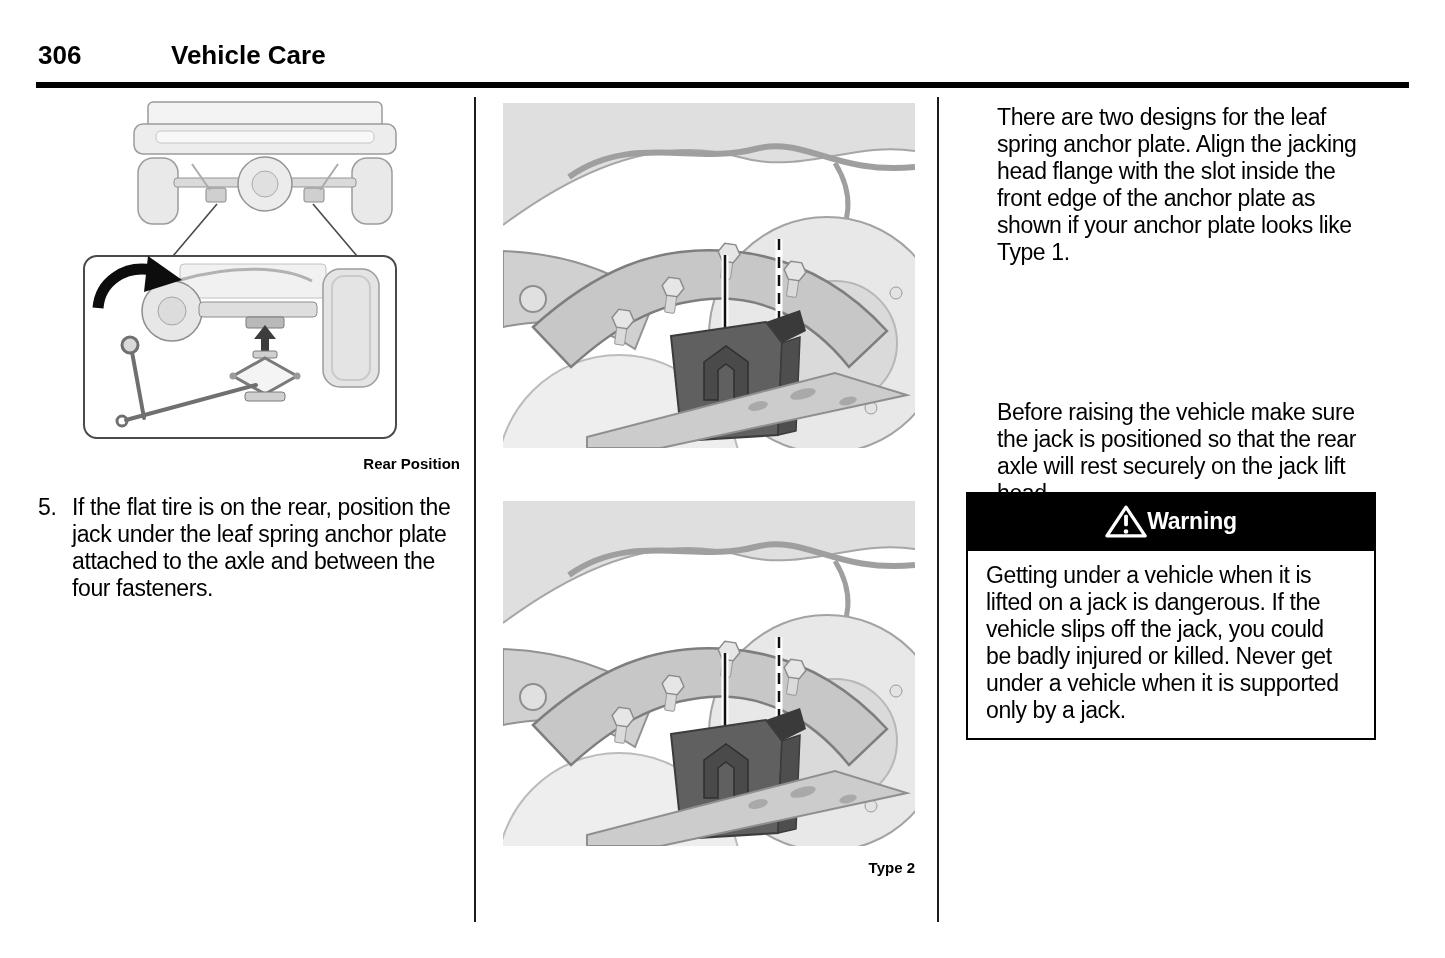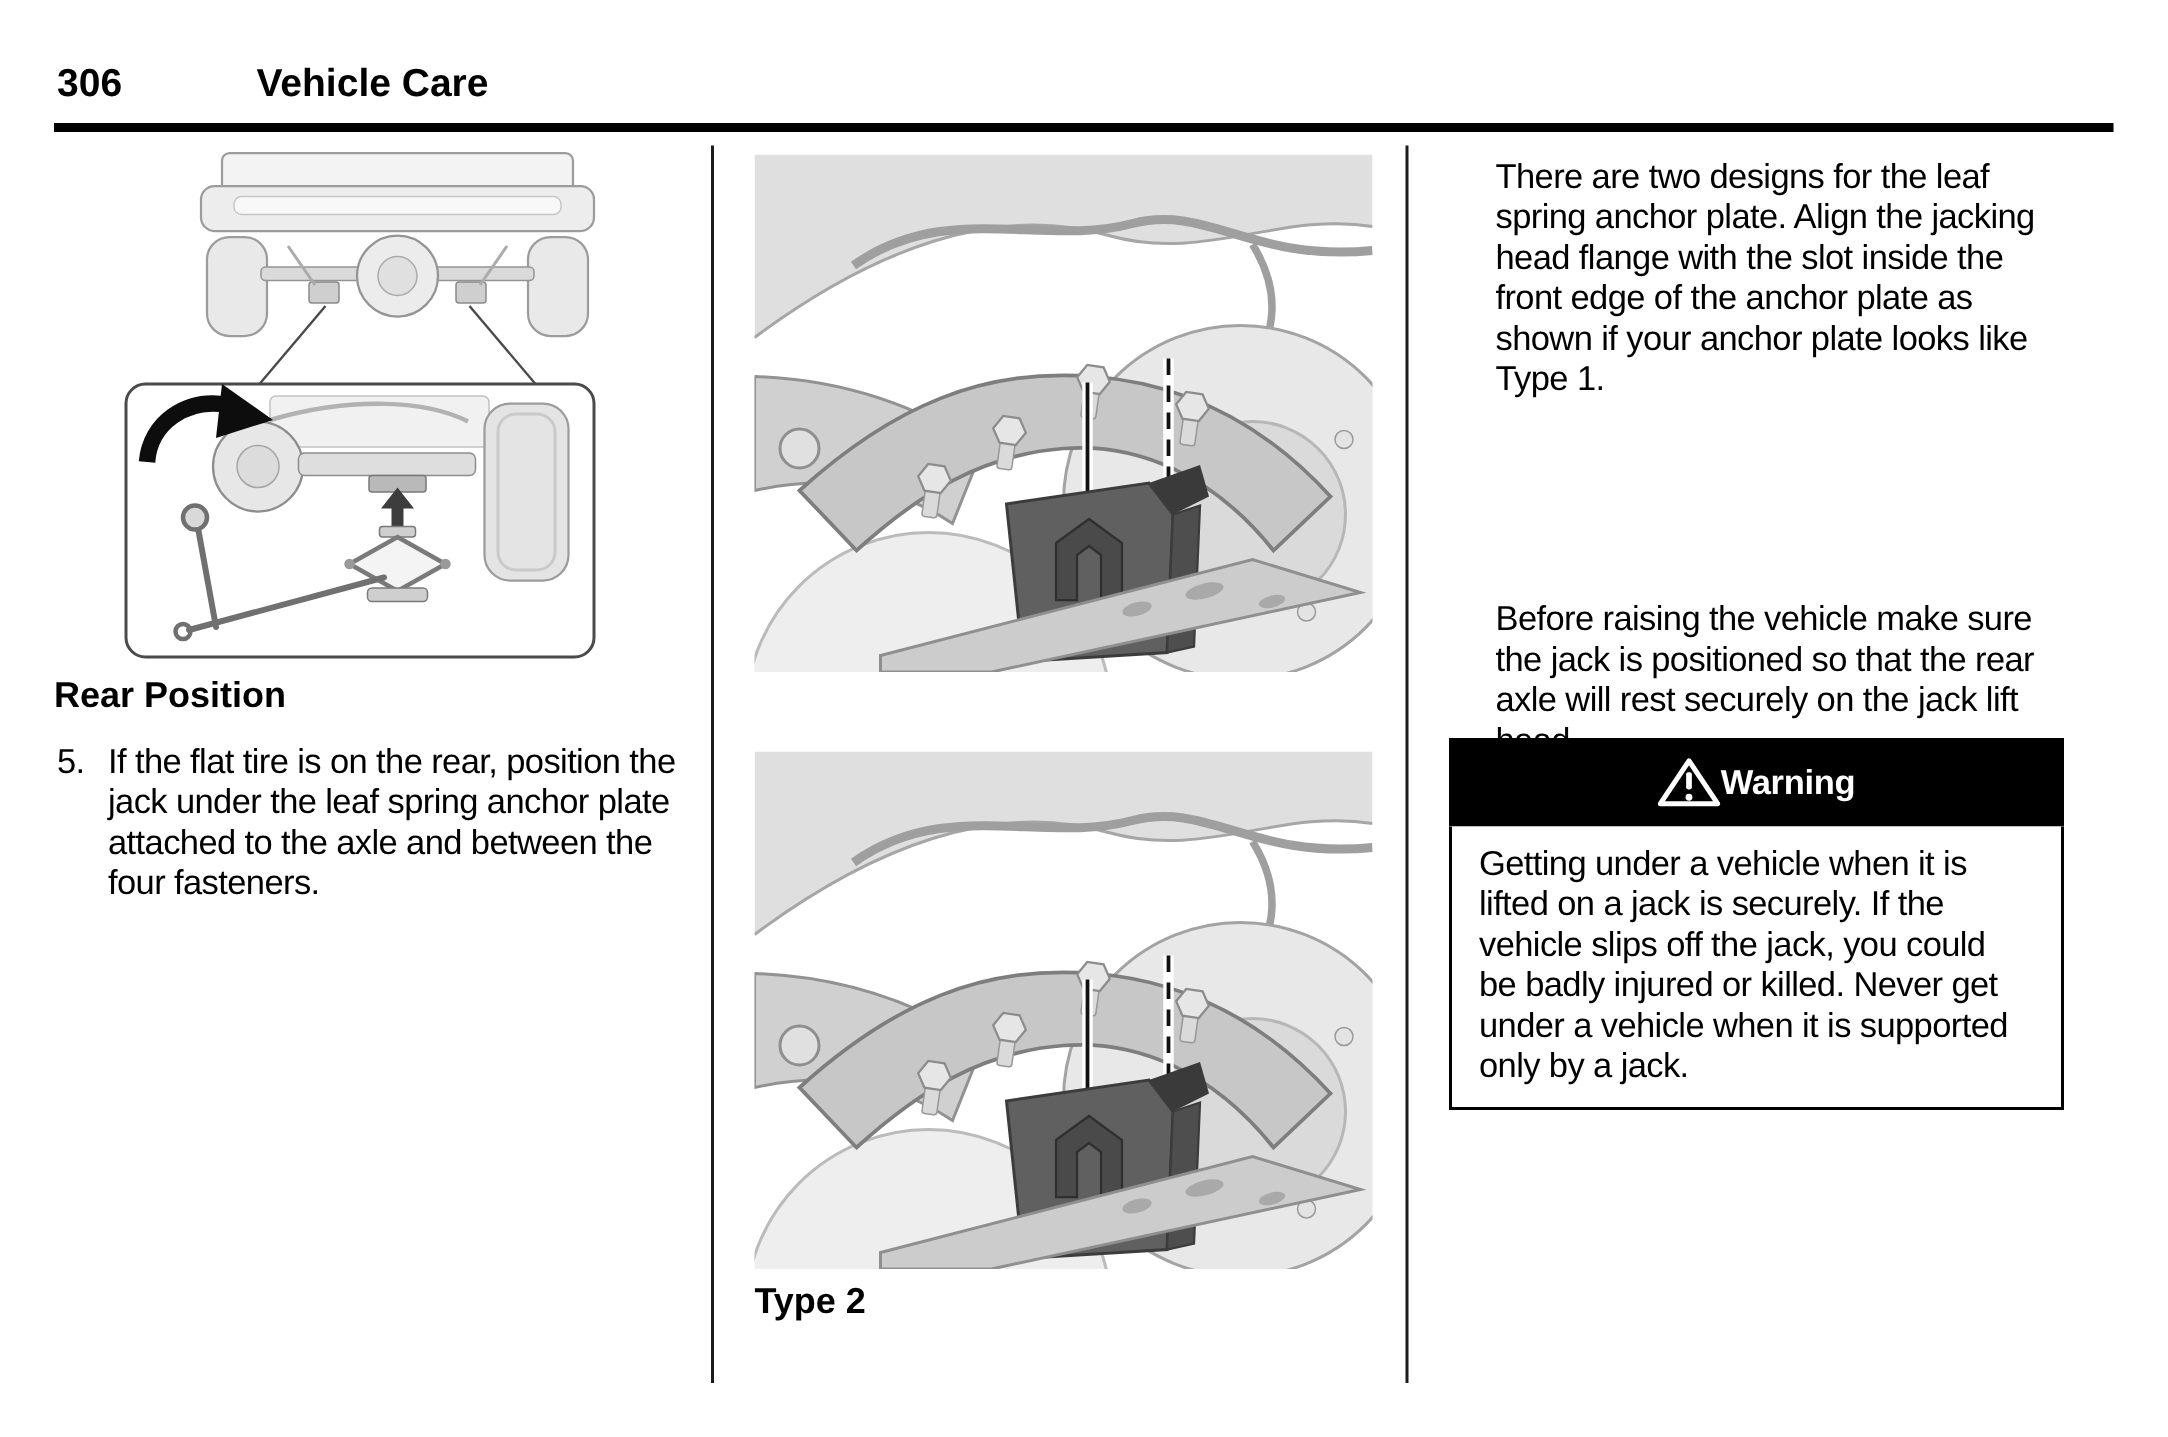--- a/index.html
+++ b/index.html
@@ -29,22 +29,22 @@
   .divider-1{left:474px;}
   .divider-2{left:937px;}
 
   .figure{position:absolute;}
   .fig-rear{left:60px;top:98px;width:400px;height:345px;}
   .fig-type1{left:503px;top:103px;width:412px;height:345px;}
   .fig-type2{left:503px;top:501px;width:412px;height:345px;}
   .figure svg{display:block;width:100%;height:100%;}
 
   .caption{
-    position:absolute;text-align:left;
-    font-size:24px;font-weight:bold;line-height:24px;
+    position:absolute;text-align:right;
+    font-size:15px;font-weight:bold;line-height:24px;
   }
   .cap-rear{left:36px;top:452px;width:424px;}
   .cap-type1{left:503px;top:454px;width:412px;}
   .cap-type2{left:503px;top:856px;width:412px;}
 
   .body-text{
     font-size:23px;line-height:27px;letter-spacing:-0.4px;
     color:#000000;
   }
   .step{
@@ -223,16 +223,16 @@
 
   <div class="warning-box">
     <div class="warning-header">
       <svg width="42" height="37" viewBox="0 0 44 38">
         <polygon points="22,4 42,34 2,34" fill="none" stroke="#ffffff" stroke-width="3.5" stroke-linejoin="round"></polygon>
         <rect x="20" y="12" width="4" height="12" rx="1.5" fill="#ffffff"></rect>
         <circle cx="22" cy="29.5" r="2.4" fill="#ffffff"></circle>
       </svg>
       <span class="warning-title">Warning</span>
     </div>
-    <div class="warning-body body-text">Getting under a vehicle when it is lifted on a jack is securely. If the vehicle slips off the jack, you could be badly injured or killed. Never get under a vehicle when it is supported only by a jack.</div>
+    <div class="warning-body body-text">Getting under a vehicle when it is lifted on a jack is dangerous. If the vehicle slips off the jack, you could be badly injured or killed. Never get under a vehicle when it is supported only by a jack.</div>
   </div>
 
 </div>
 
 </body></html>

